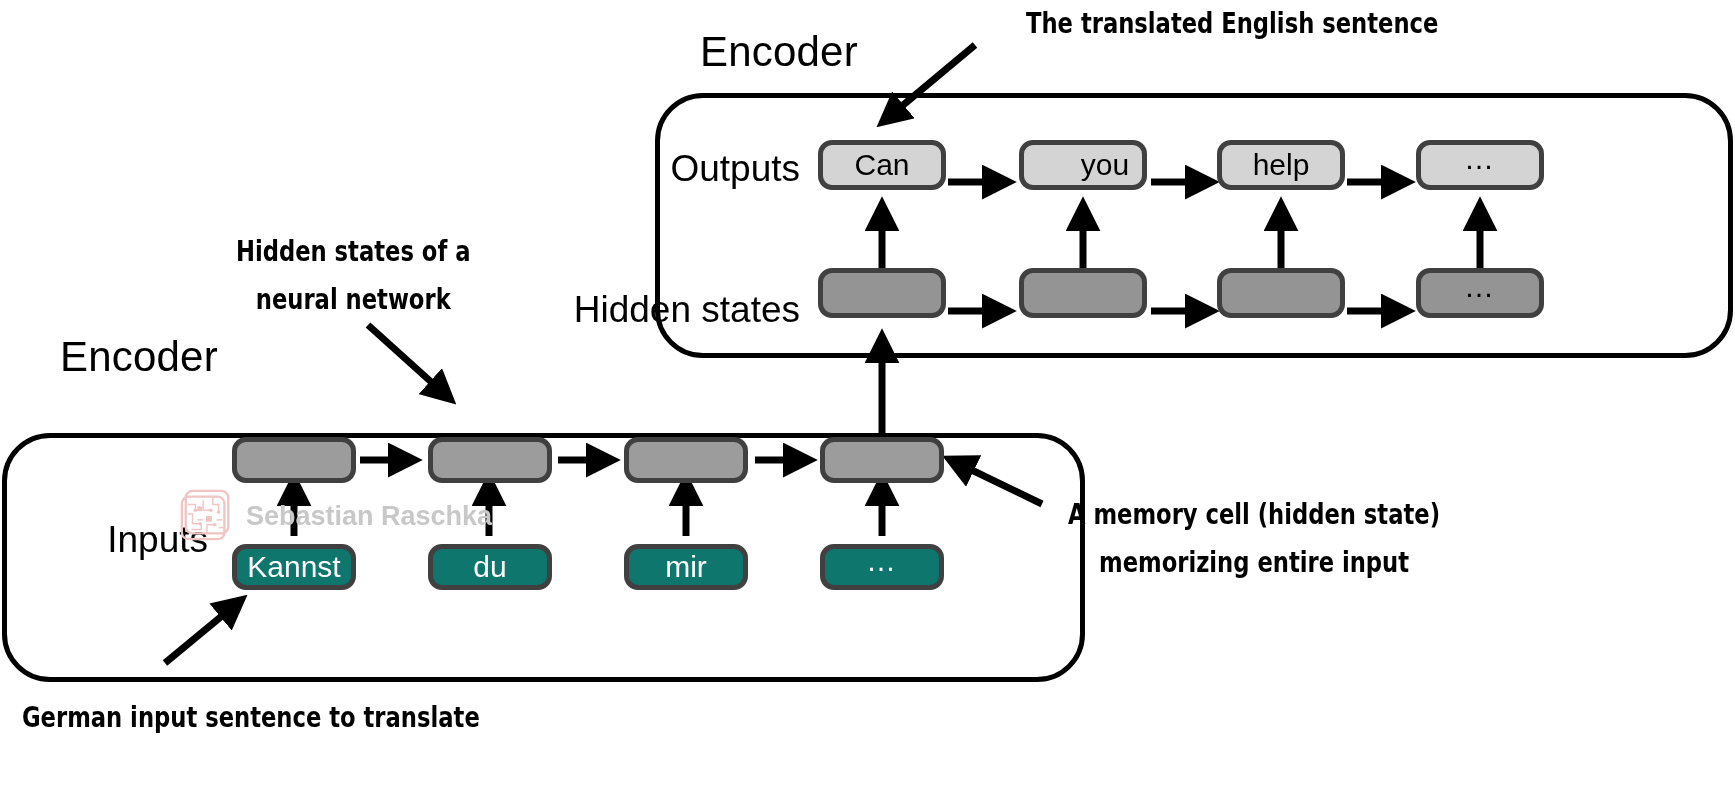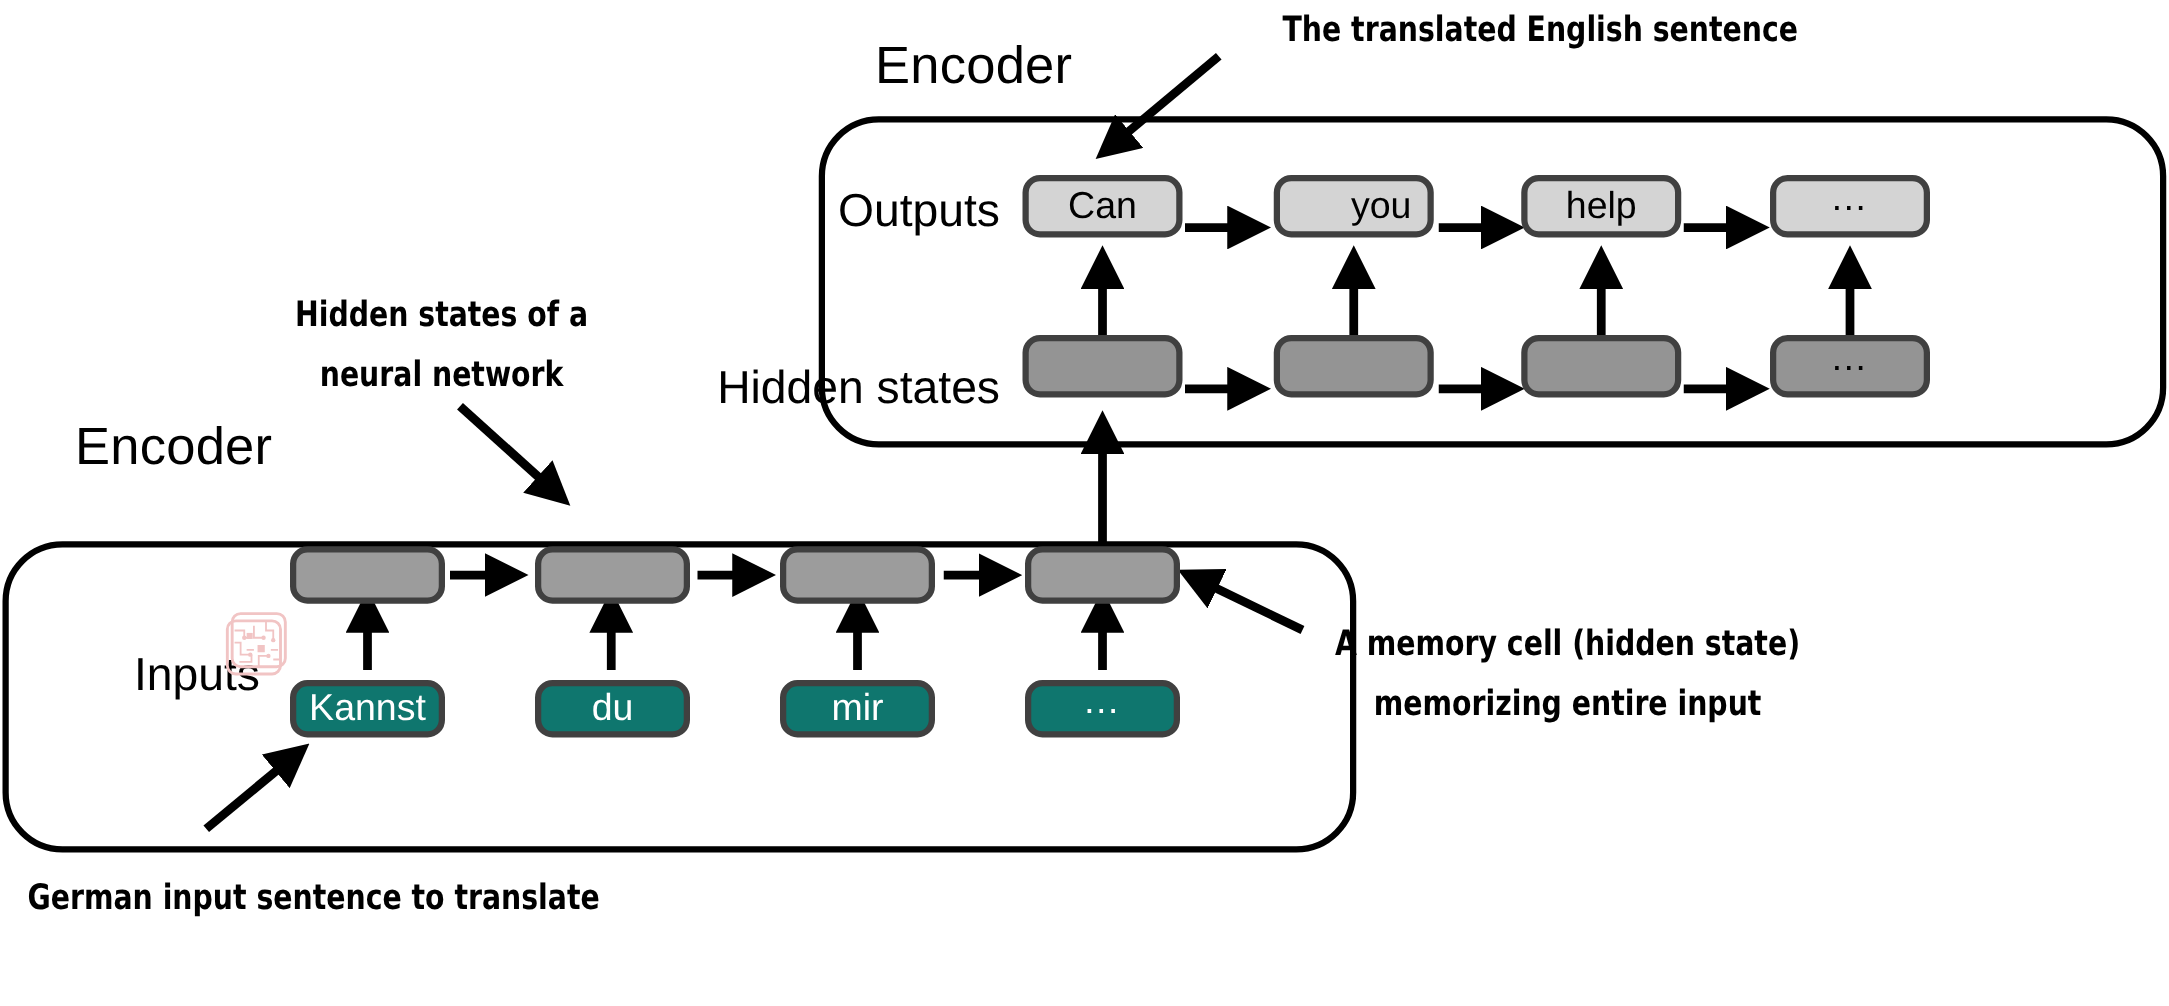--- a/index.html
+++ b/index.html
@@ -279,15 +279,16 @@
       <g fill="#f1c4c4">
         <circle cx="18" cy="24" r="1.8"></circle>
         <circle cx="34" cy="24" r="1.8"></circle>
         <circle cx="23" cy="38" r="1.8"></circle>
         <circle cx="38" cy="39" r="1.8"></circle>
         <circle cx="42" cy="26" r="1.8"></circle>
         <rect x="20" y="20" width="5" height="5"></rect>
         <rect x="29" y="30" width="6" height="6"></rect>
       </g>
     </svg>
+    <span class="wm-text">Sebastian Raschka</span>
   </div>
 
 </div>
 
 </body></html>

